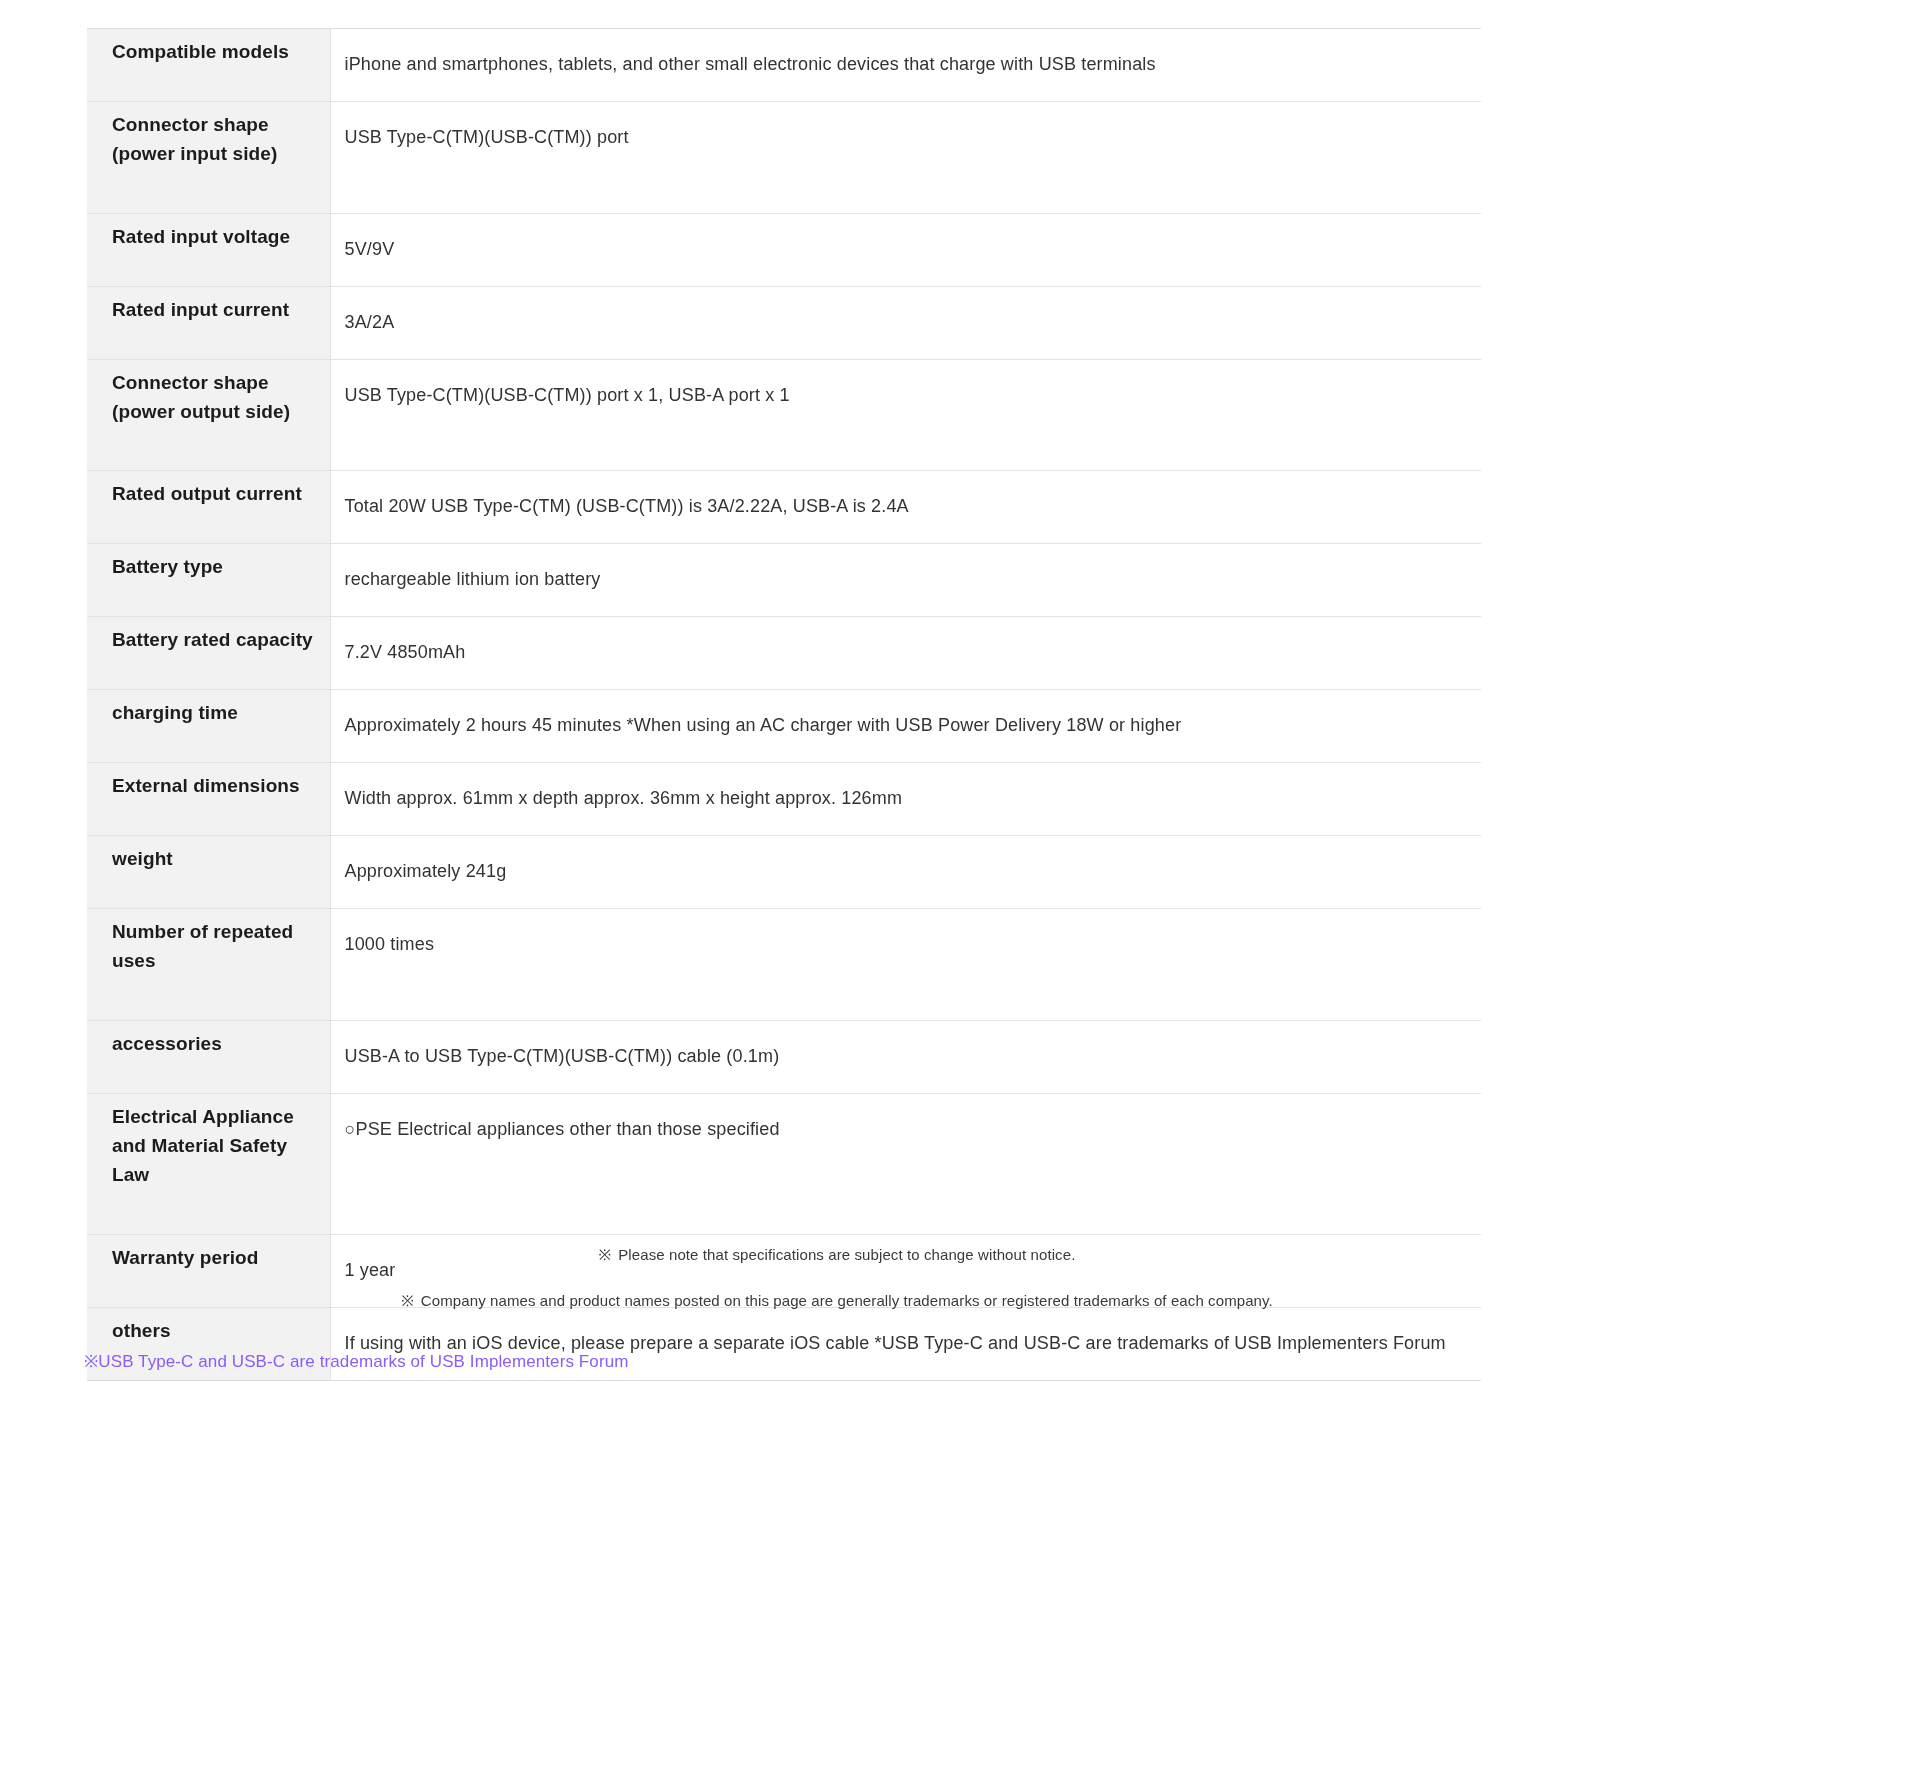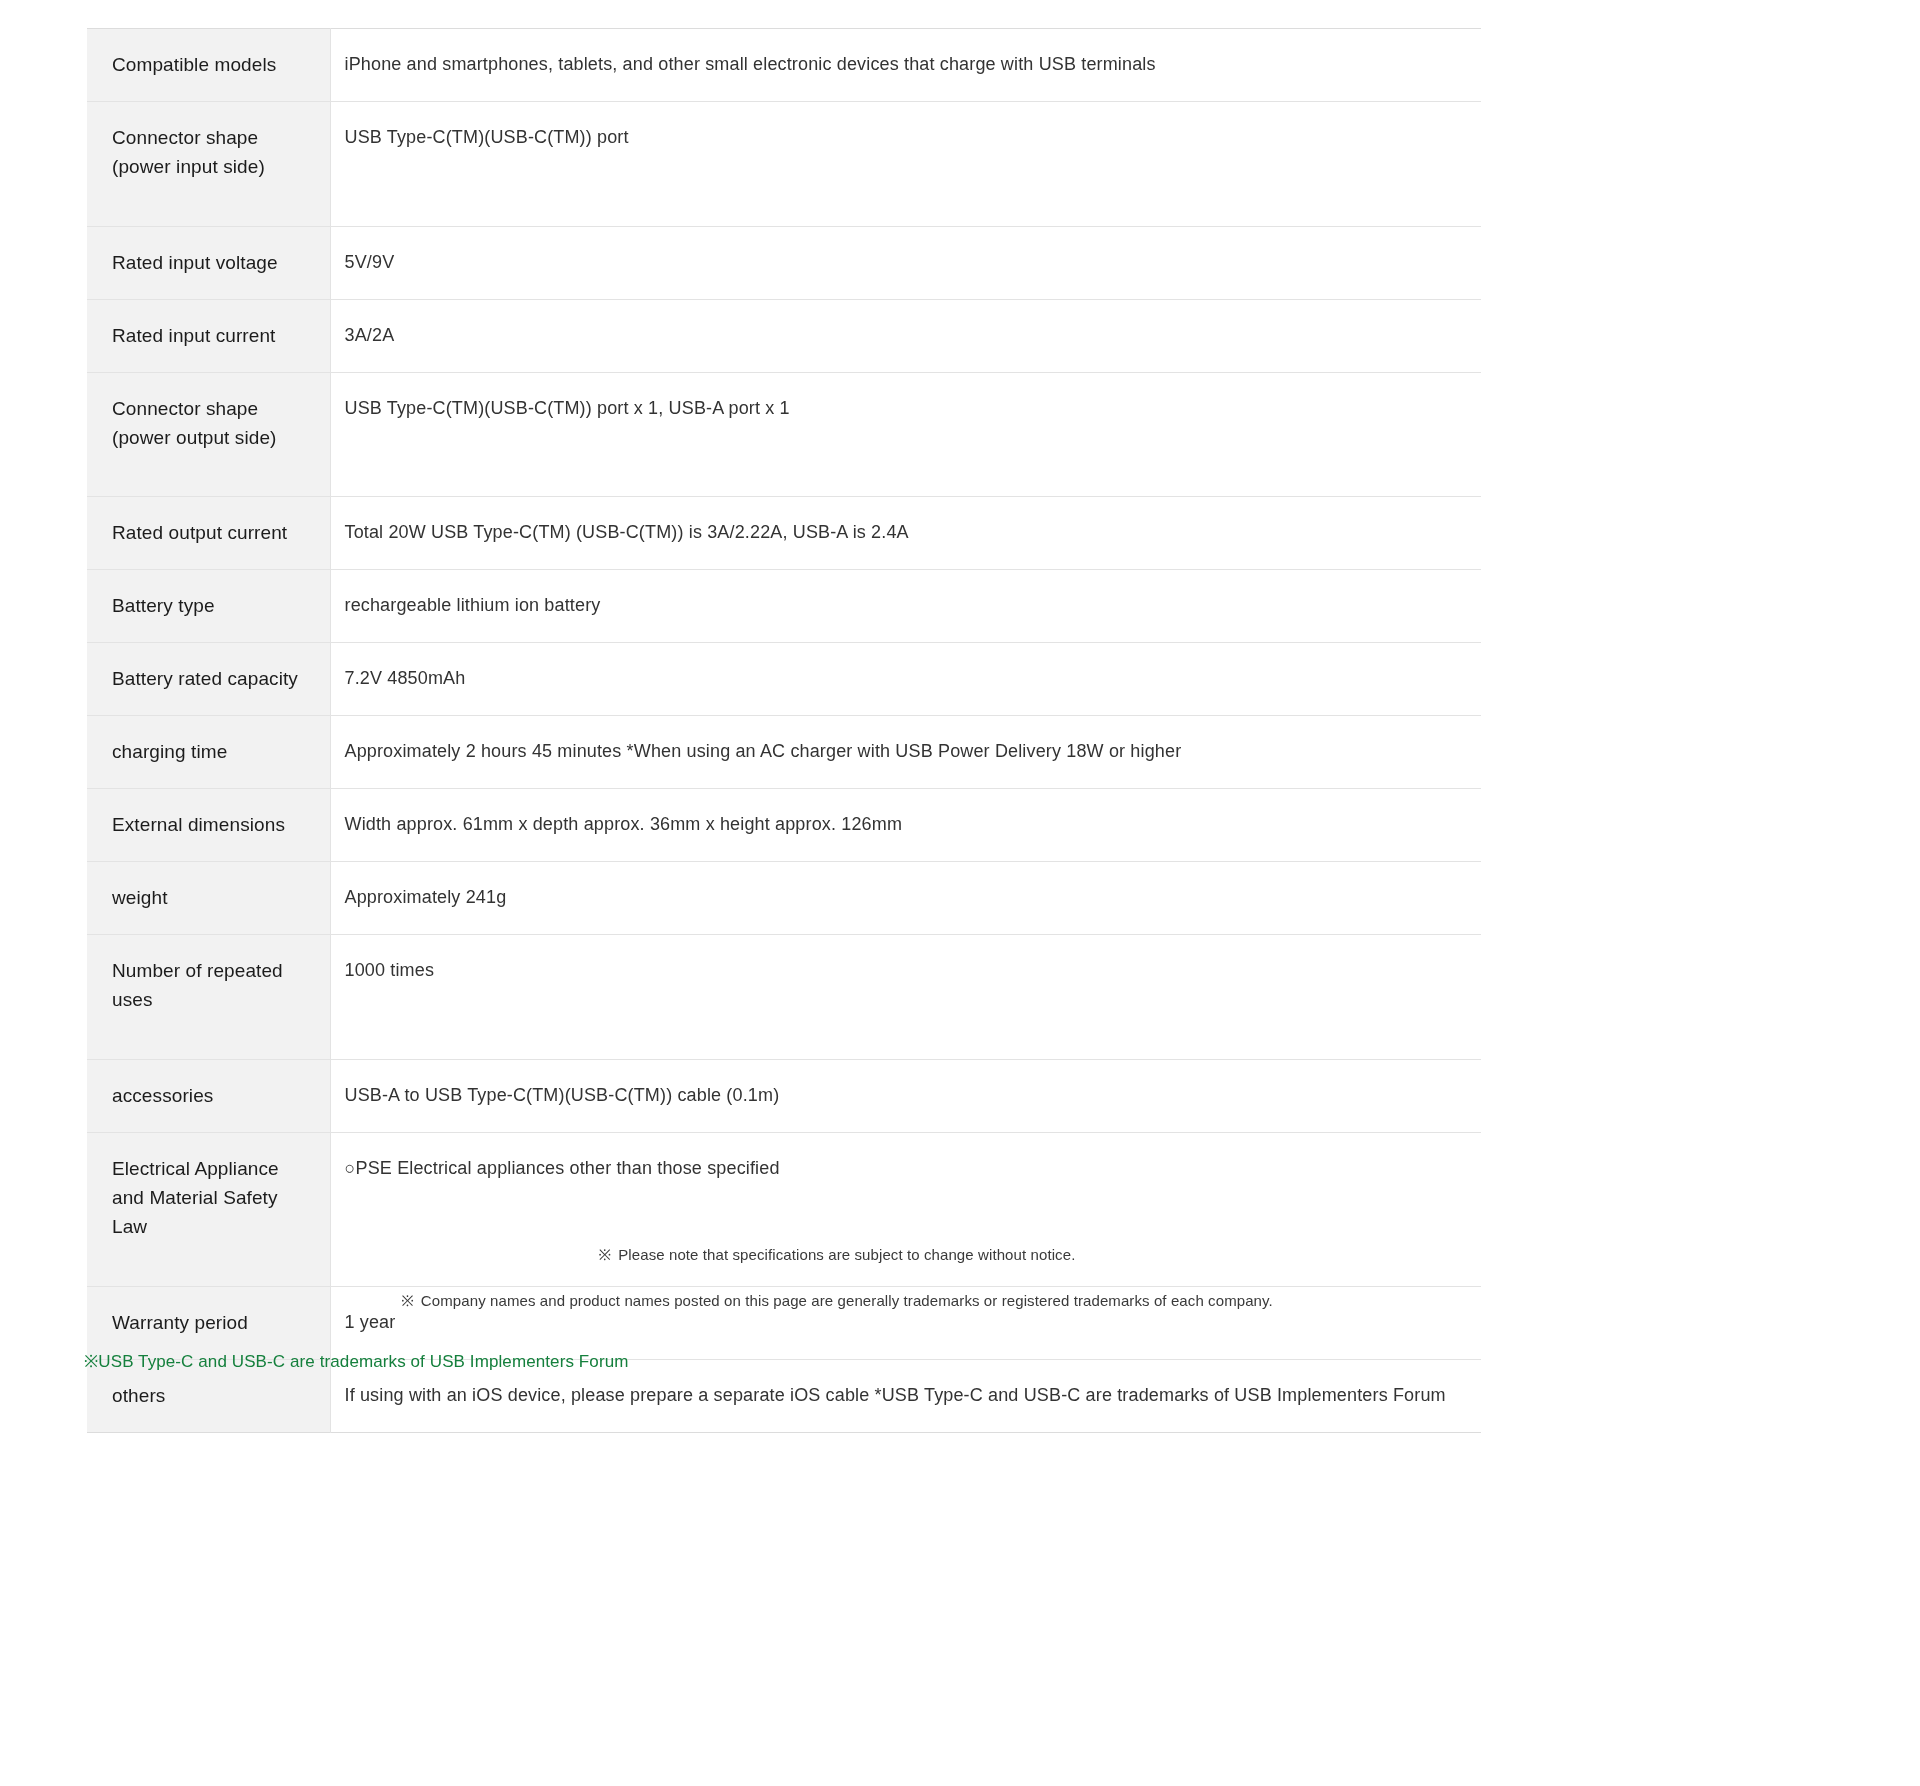--- a/index.html
+++ b/index.html
@@ -39,25 +39,25 @@
   }
   table.spec-table tr:last-child {
     border-bottom: none;
     margin-top: 17px;
   }
   th.spec-key {
     width: 243px;
     background: #f2f2f2;
     text-align: left;
     vertical-align: top;
-    font-weight: 400;
+    font-weight: 700;
     font-size: 19px;
     line-height: 1.55;
     color: #1c1c1c;
-    padding: 21px 16px 21px 25px;
+    padding: 8px 16px 21px 25px;
     border-right: 1px solid #e3e3e3;
     letter-spacing: 0.1px;
   }
   td.spec-val {
     background: #ffffff;
     text-align: left;
     vertical-align: top;
     font-weight: 400;
     font-size: 18px;
     line-height: 1.55;
@@ -89,21 +89,21 @@
   .note-mark {
     display: inline-block;
     margin-right: 7px;
   }
   .trademark {
     position: absolute;
     left: 84px;
     top: 1348px;
     font-size: 17px;
     line-height: 1.6;
-    color: #15803d;
+    color: #8b5cf6;
     letter-spacing: 0.1px;
   }
 </style>
 </head>
 <body>
 
 <div class="page">
 
   <div class="spec-wrap">
     <table class="spec-table">

